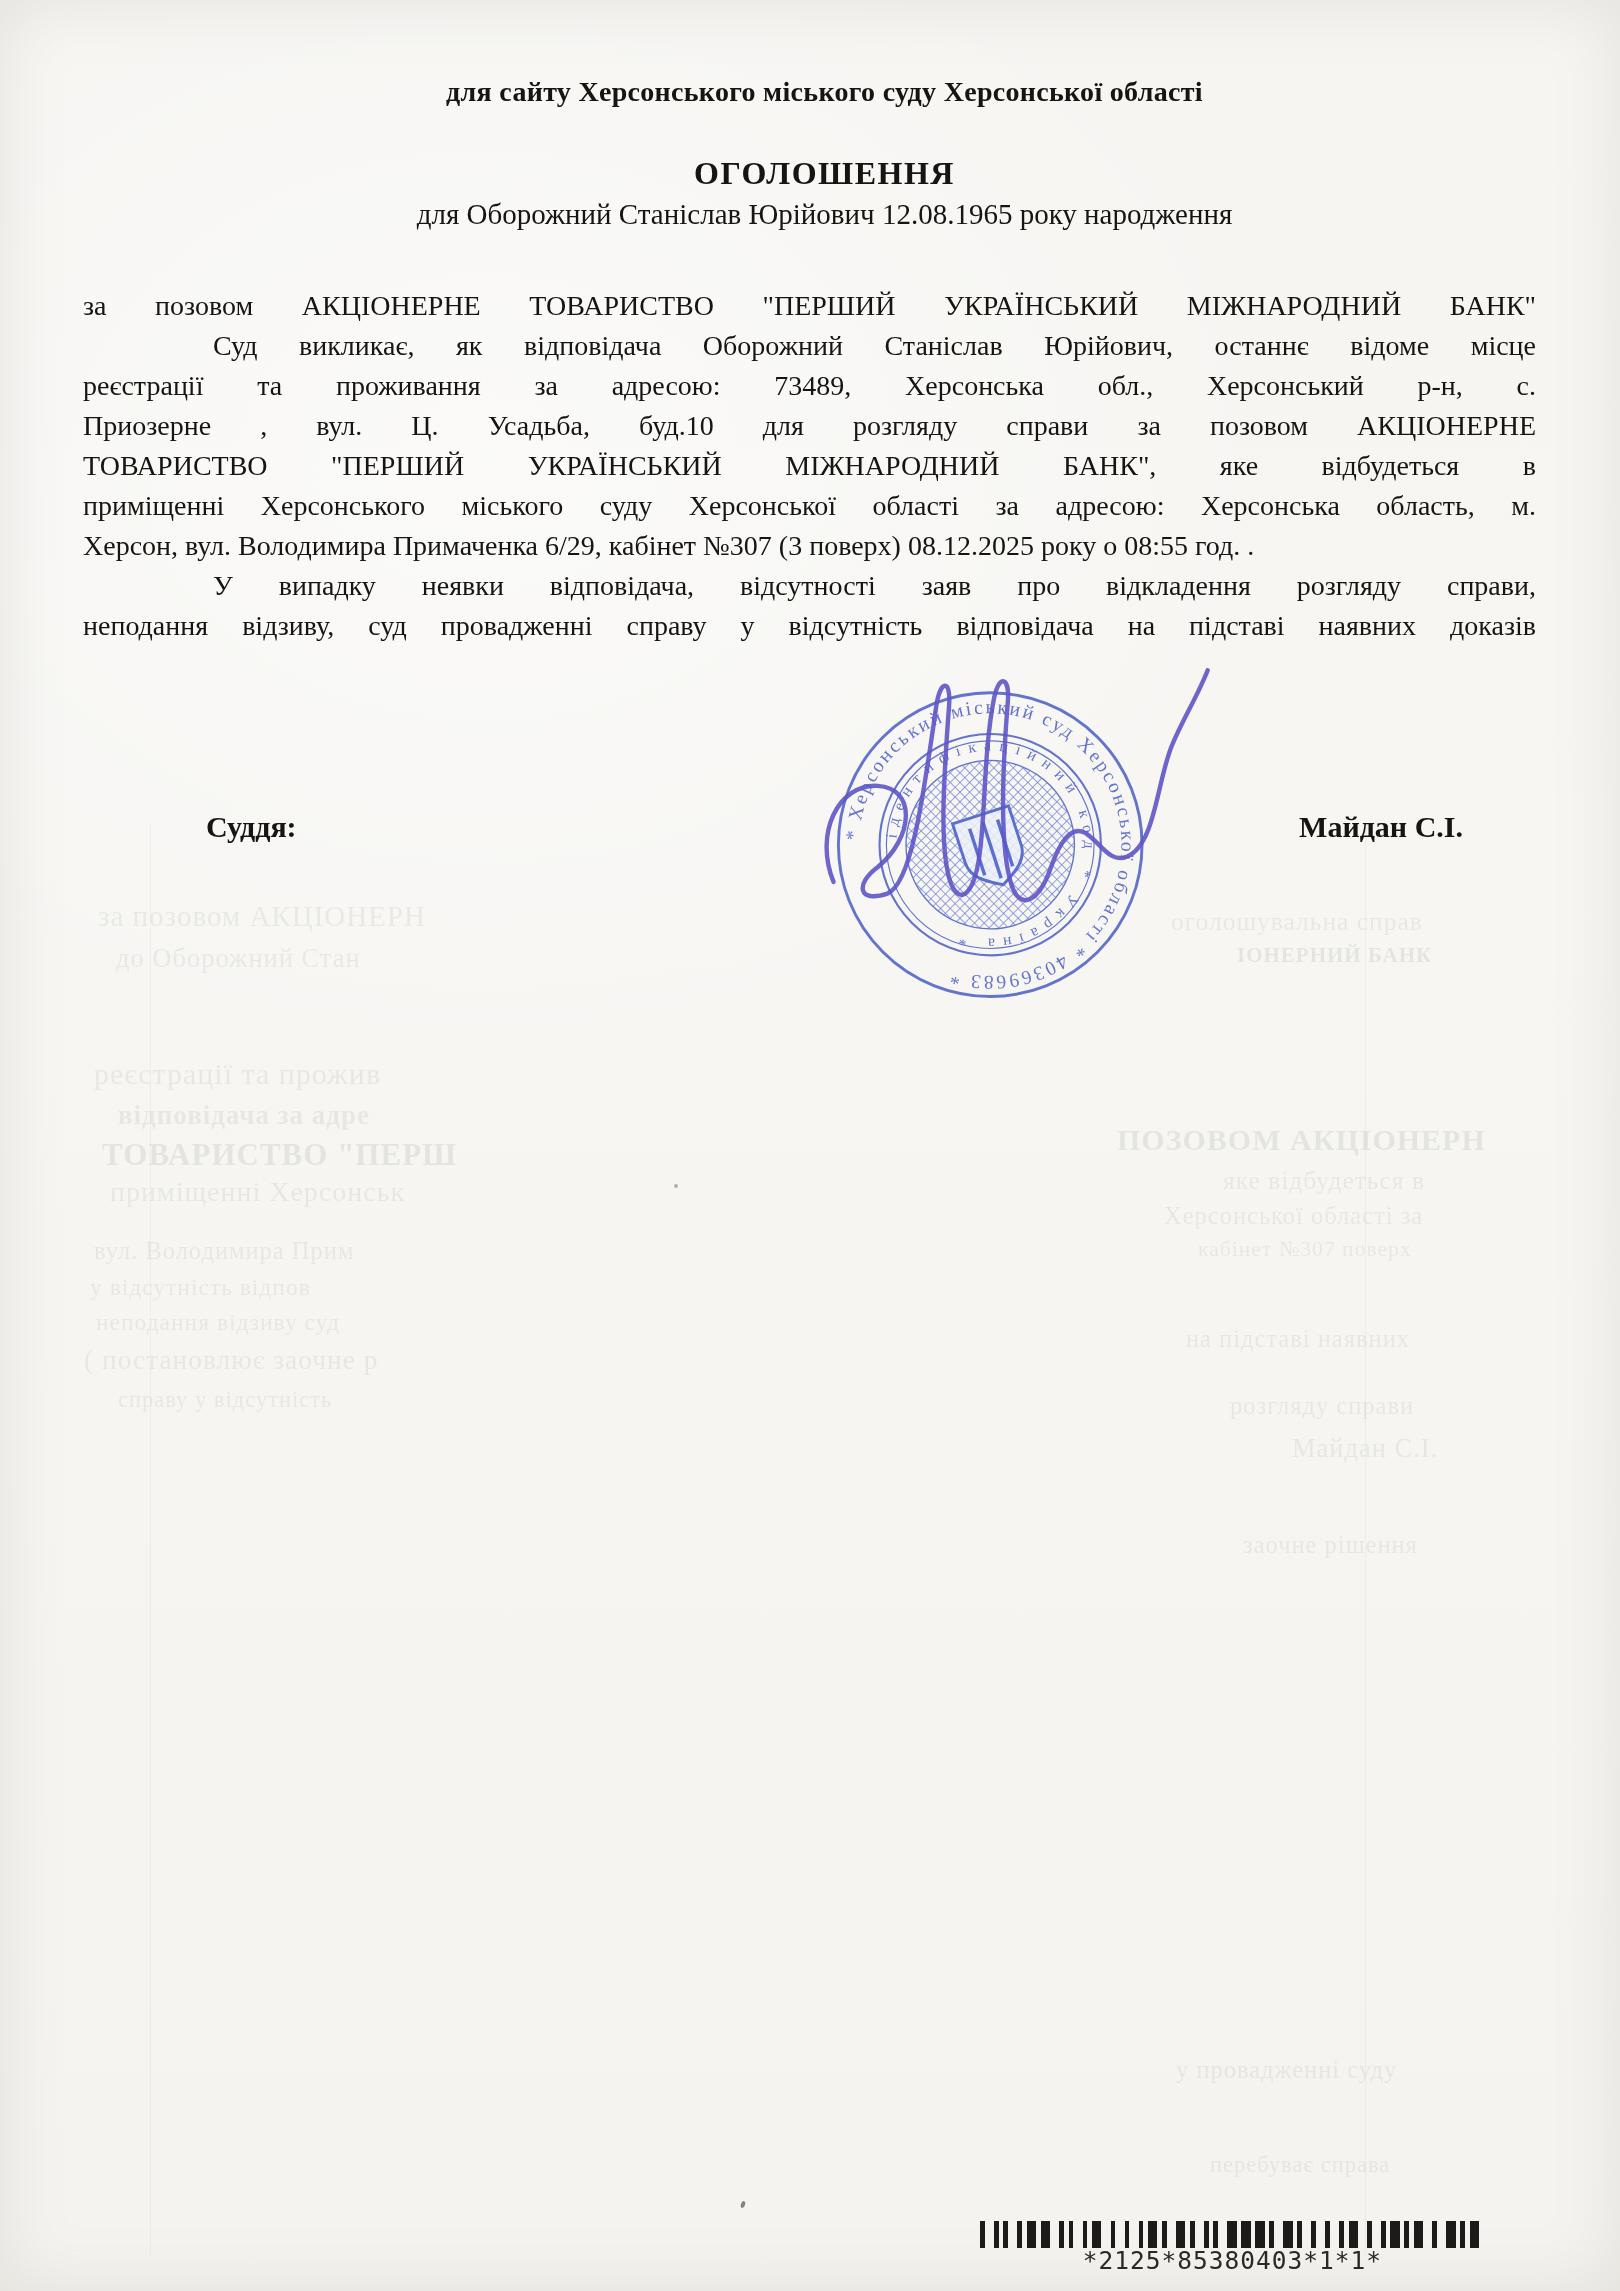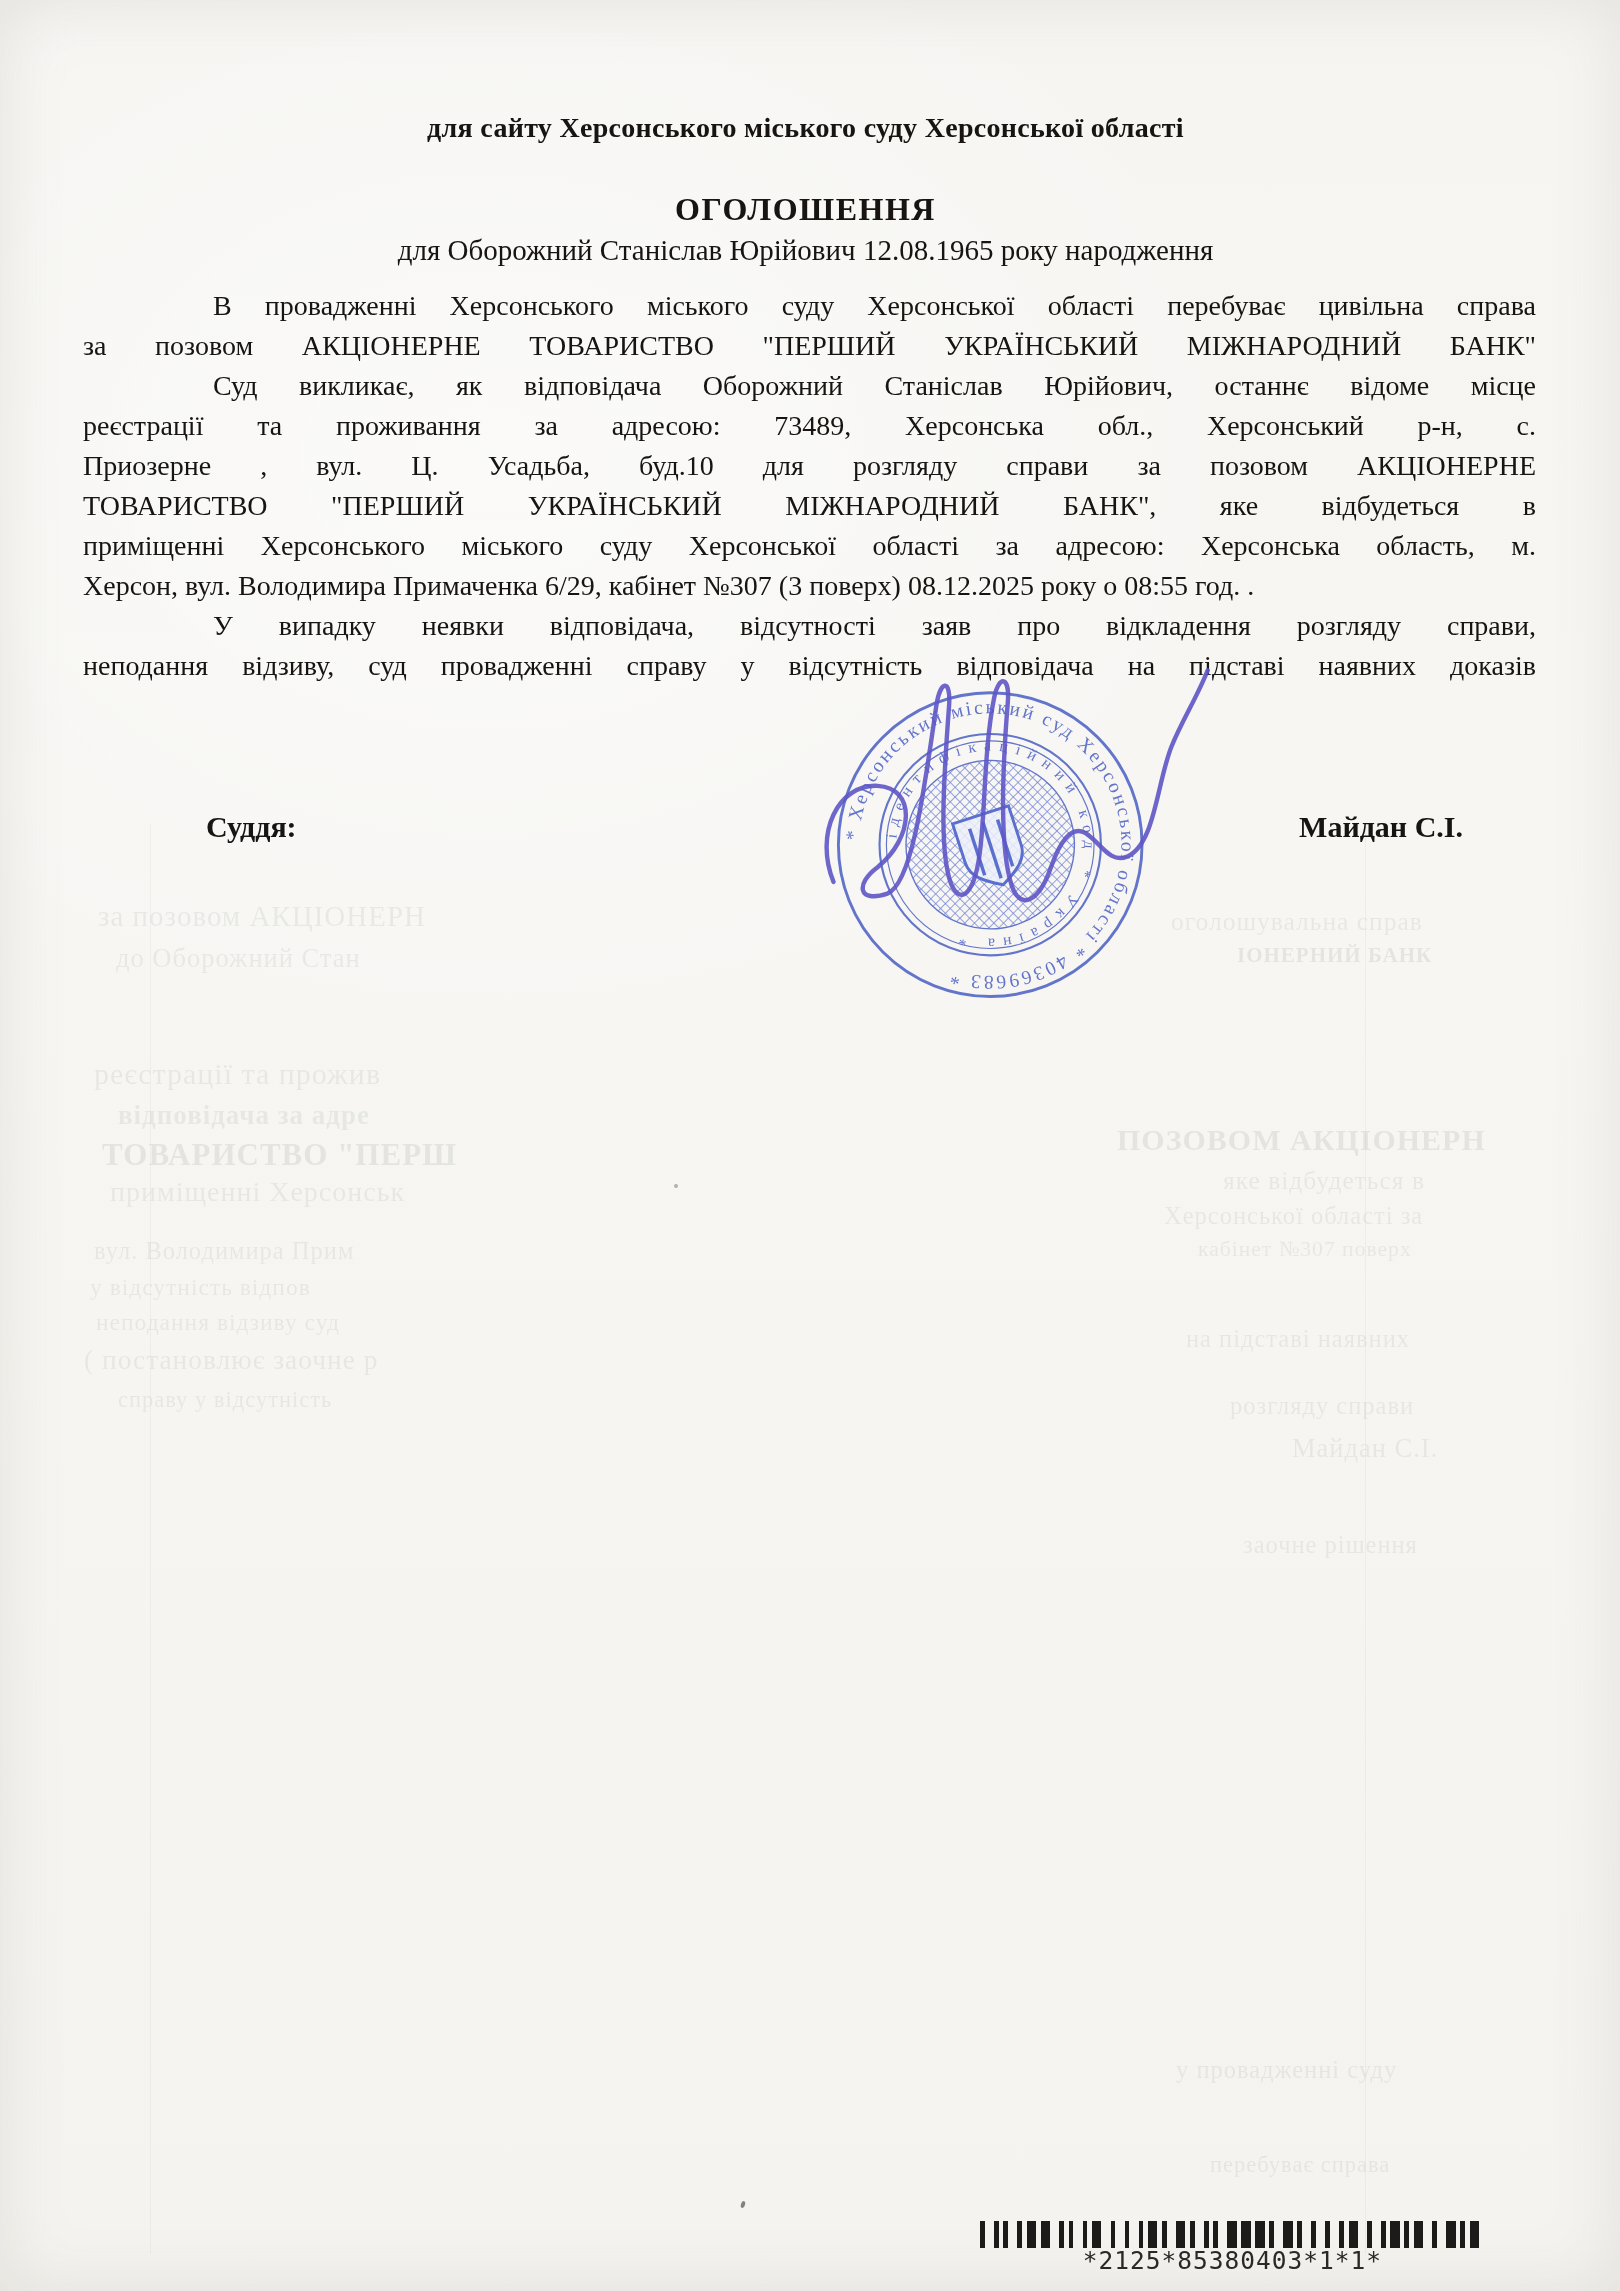--- a/index.html
+++ b/index.html
@@ -7,21 +7,21 @@
     position:relative;
     width:1620px;height:2292px;
     background:
       radial-gradient(ellipse 1176px 882px at 30% 20%, rgba(255,255,255,.5), rgba(255,255,255,0) 70%),
       linear-gradient(180deg,#f6f5f2 0%, #f7f6f3 40%, #f4f3ef 100%);
     box-shadow: inset 0 0 69px rgba(118,112,100,.14);
     font-family:"Liberation Serif", serif;
     color:#171412;
     overflow:hidden;
   }
-  .centered-block{position:absolute;left:79px;width:1453px;text-align:center;margin-top:36px;}
+  .centered-block{position:absolute;left:98px;width:1453px;text-align:center;}
   .site-line{top:76px;font-size:28px;font-weight:bold;letter-spacing:0.3px;}
   .doc-title{top:155px;font-size:32px;font-weight:bold;letter-spacing:1.5px;}
   .doc-subtitle{top:198px;font-size:29px;}
   .body-text{position:absolute;left:83px;top:286px;width:1453px;font-size:28px;}
   .line{
     height:40px;line-height:40px;white-space:normal;
     text-align:justify;text-align-last:justify;
     overflow:hidden;
   }
   .line.first{padding-left:130px;}
@@ -93,21 +93,20 @@
   <div class="fold-line fold-left"></div>
   <div class="fold-line fold-right"></div>
   <div class="speck speck1"></div>
   <div class="speck speck2"></div>
 
   <div class="centered-block site-line">для сайту Херсонського міського суду Херсонської області</div>
   <div class="centered-block doc-title">ОГОЛОШЕННЯ</div>
   <div class="centered-block doc-subtitle">для Оборожний Станіслав Юрійович 12.08.1965 року народження</div>
 
   <div class="body-text">
-      <div class="line first">В провадженні Херсонського міського суду Херсонської області перебуває цивільна справа</div>
       <div class="line">за позовом АКЦІОНЕРНЕ ТОВАРИСТВО "ПЕРШИЙ УКРАЇНСЬКИЙ МІЖНАРОДНИЙ БАНК"</div>
       <div class="line first">Суд викликає, як відповідача Оборожний Станіслав Юрійович, останнє відоме місце</div>
       <div class="line">реєстрації та проживання за адресою: 73489, Херсонська обл., Херсонський р-н, с.</div>
       <div class="line">Приозерне ,  вул. Ц. Усадьба, буд.10  для розгляду справи за позовом АКЦІОНЕРНЕ</div>
       <div class="line">ТОВАРИСТВО "ПЕРШИЙ УКРАЇНСЬКИЙ МІЖНАРОДНИЙ БАНК", яке відбудеться в</div>
       <div class="line">приміщенні Херсонського міського суду Херсонської області за адресою: Херсонська область, м.</div>
       <div class="line last">Херсон, вул. Володимира Примаченка 6/29, кабінет №307 (3 поверх)  08.12.2025 року о 08:55 год. .</div>
       <div class="line first">У випадку неявки відповідача, відсутності заяв про відкладення розгляду справи,</div>
       <div class="line">неподання відзиву, суд провадженні справу у відсутність відповідача на підставі наявних доказів</div>
     </div>

